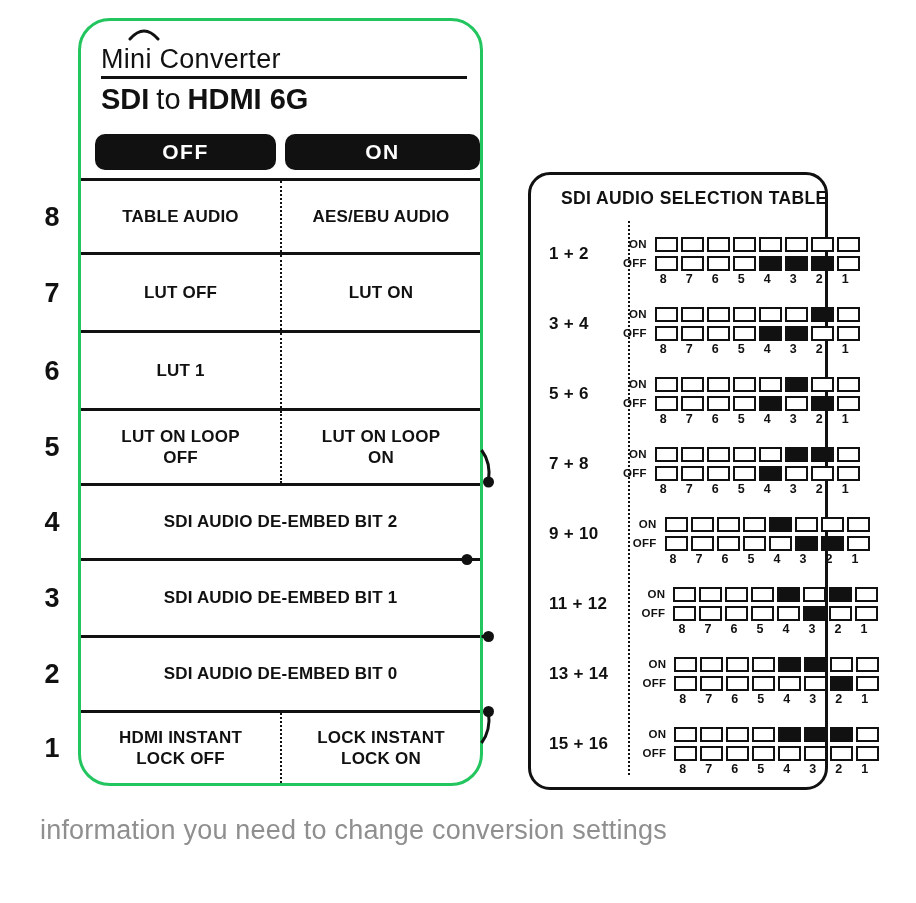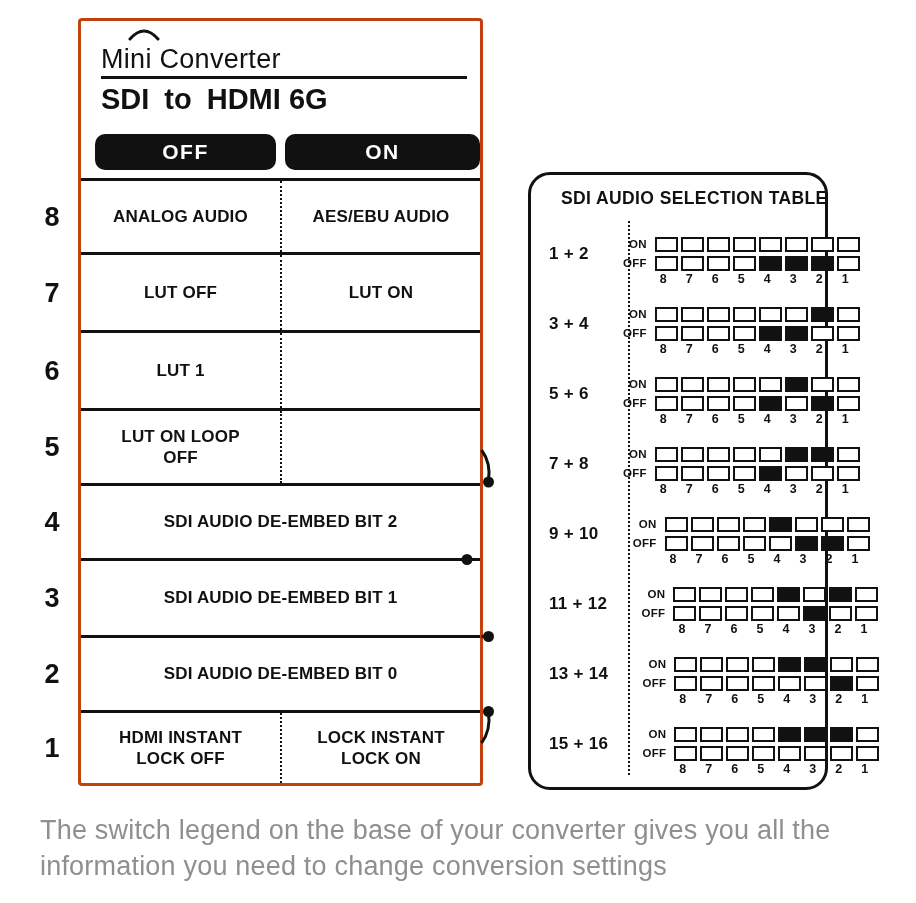--- a/index.html
+++ b/index.html
@@ -4,28 +4,28 @@
 <style>
   html,body { margin:0; padding:0; background:#fff; }
   body {
     width:916px; height:903px; position:relative; overflow:hidden;
     font-family:"Liberation Sans","DejaVu Sans",sans-serif; color:#111;
   }
 
   
   .legend-panel {
     position:absolute; left:78px; top:18px; width:405px; height:768px;
-    border:3px solid #c2410c; border-radius:4px; box-sizing:border-box;
+    border:3px solid #22c55e; border-radius:32px; box-sizing:border-box;
   }
   .brand-arc { position:absolute; left:46px; top:6px; }
   .brand { position:absolute; left:20px; top:23px; font-size:27px; letter-spacing:.3px; font-weight:400; white-space:nowrap; }
   .brand-underline { position:absolute; left:20px; top:55px; width:366px; height:3px; background:#111; }
   .model { position:absolute; left:20px; top:62px; font-size:29px; white-space:nowrap; }
   .model .b { font-weight:bold; }
-  .model .mid { font-weight:700; margin:0 15px; }
+  .model .mid { font-weight:400; margin:0 7px; }
 
   .pill {
     position:absolute; top:113px; height:36px; background:#111; border-radius:10px;
     color:#fff; display:flex; align-items:center; justify-content:center;
     font-weight:bold; font-size:21px; letter-spacing:1.5px;
   }
   .pill.off { left:14px; width:181px; }
   .pill.on  { left:204px; width:195px; }
 
   .legend-rows { position:absolute; top:157px; bottom:0; left:0; right:0; display:flex; flex-direction:column; }
@@ -87,21 +87,21 @@
   </div>
 
   <div class="pill off">OFF</div>
   <div class="pill on">ON</div>
 
   <div class="legend-rows">
 
     <div class="lrow" style="height:74px">
       <span class="rownum">8</span>
       <div class="cell off">
-          <span>ANALOG AUDIO</span>
+          <span>TABLE AUDIO</span>
         </div>
       <div class="vsep"></div>
       <div class="cell on">
           <span>AES/EBU AUDIO</span>
         </div>
     </div>
 
     <div class="lrow" style="height:78px">
       <span class="rownum">7</span>
       <div class="cell off">
@@ -120,20 +120,23 @@
         </div>
       <div class="vsep"></div>
     </div>
 
     <div class="lrow" style="height:75px">
       <span class="rownum">5</span>
       <div class="cell off">
           <span class="narrow">LUT ON LOOP OFF</span>
         </div>
       <div class="vsep"></div>
+      <div class="cell on">
+          <span class="narrow">LUT ON LOOP ON</span>
+        </div>
     </div>
 
     <div class="lrow" style="height:75px">
       <span class="rownum">4</span>
       <div class="cell wide">
           <span>SDI AUDIO DE-EMBED BIT 2</span>
         </div>
     </div>
 
     <div class="lrow" style="height:77px">
@@ -471,15 +474,14 @@
             <span>3</span>
             <span>2</span>
             <span>1</span>
           </div>
         </div>
       </div>
     </div>
 </div>
 
 <div class="caption">
-  <div>The switch legend on the base of your converter gives you all the</div>
   <div>information you need to change conversion settings</div>
 </div>
 
 </body></html>

